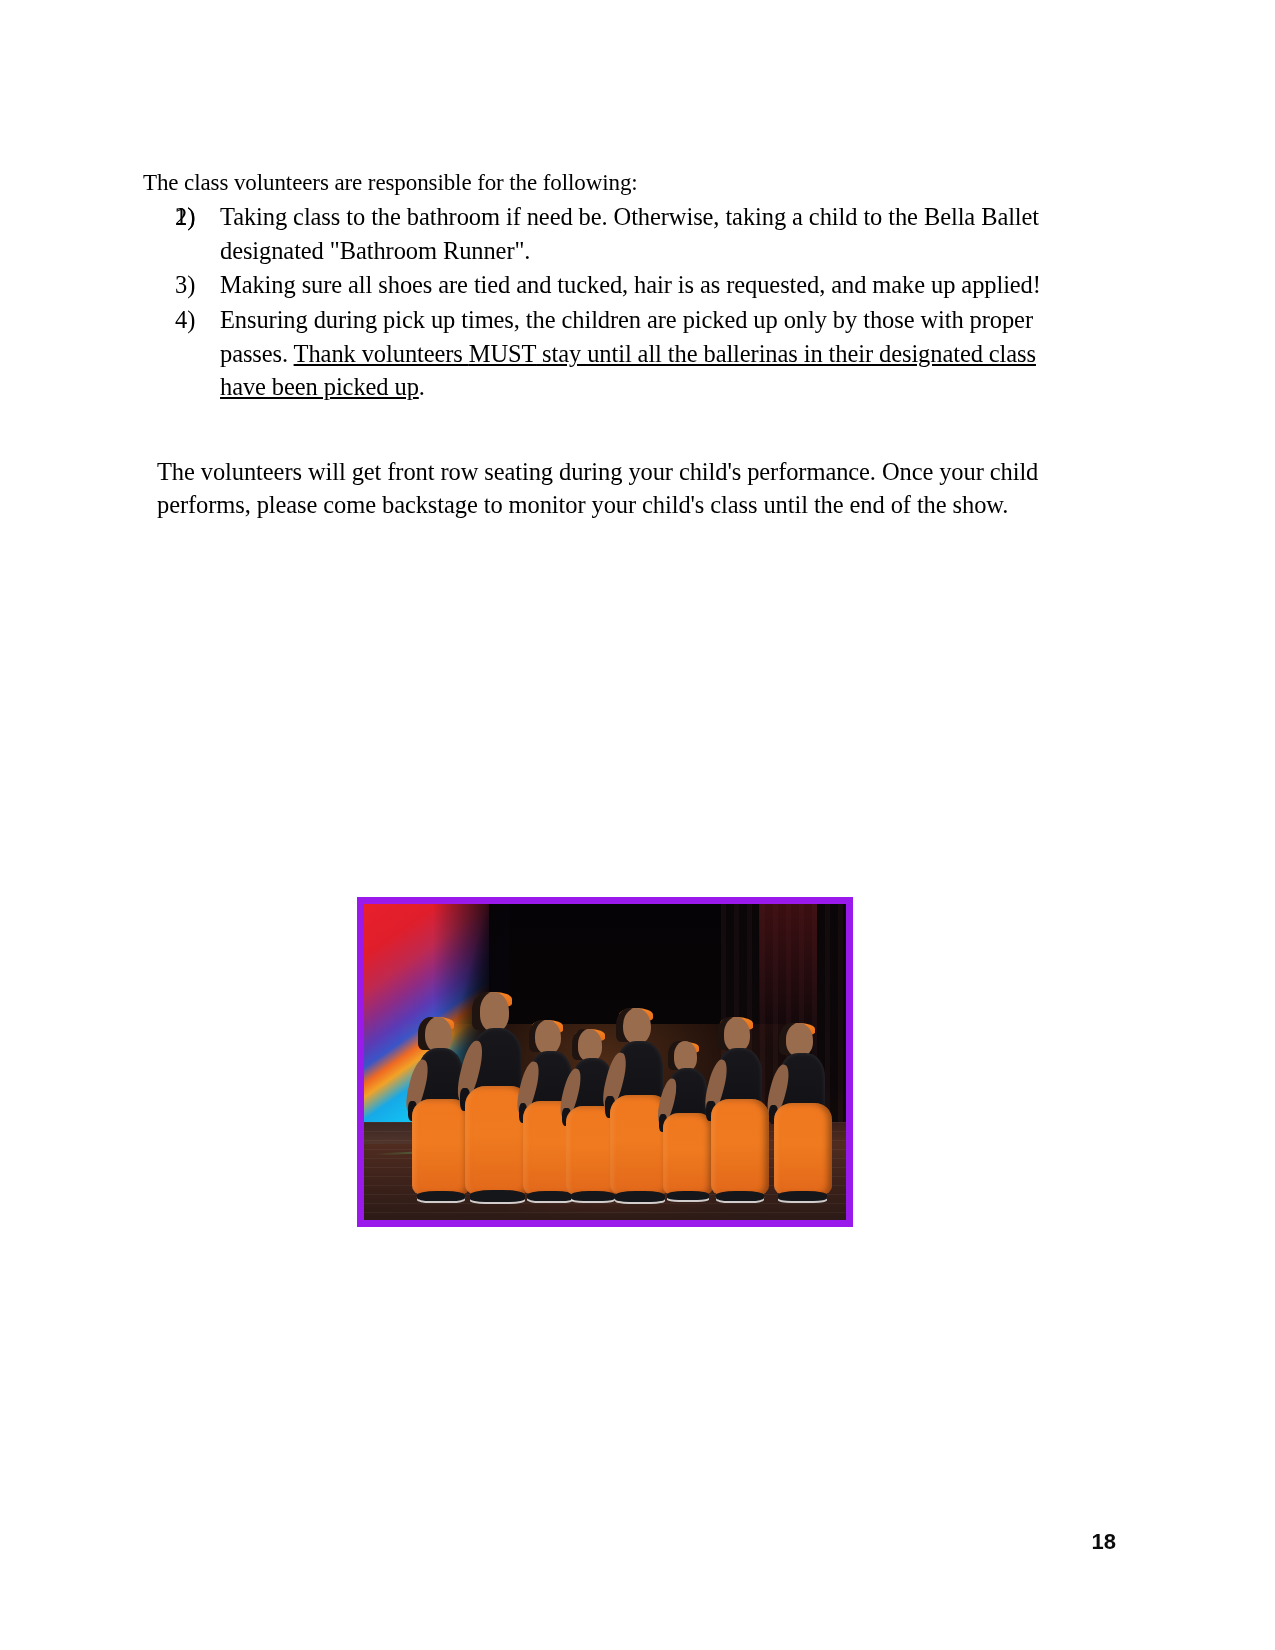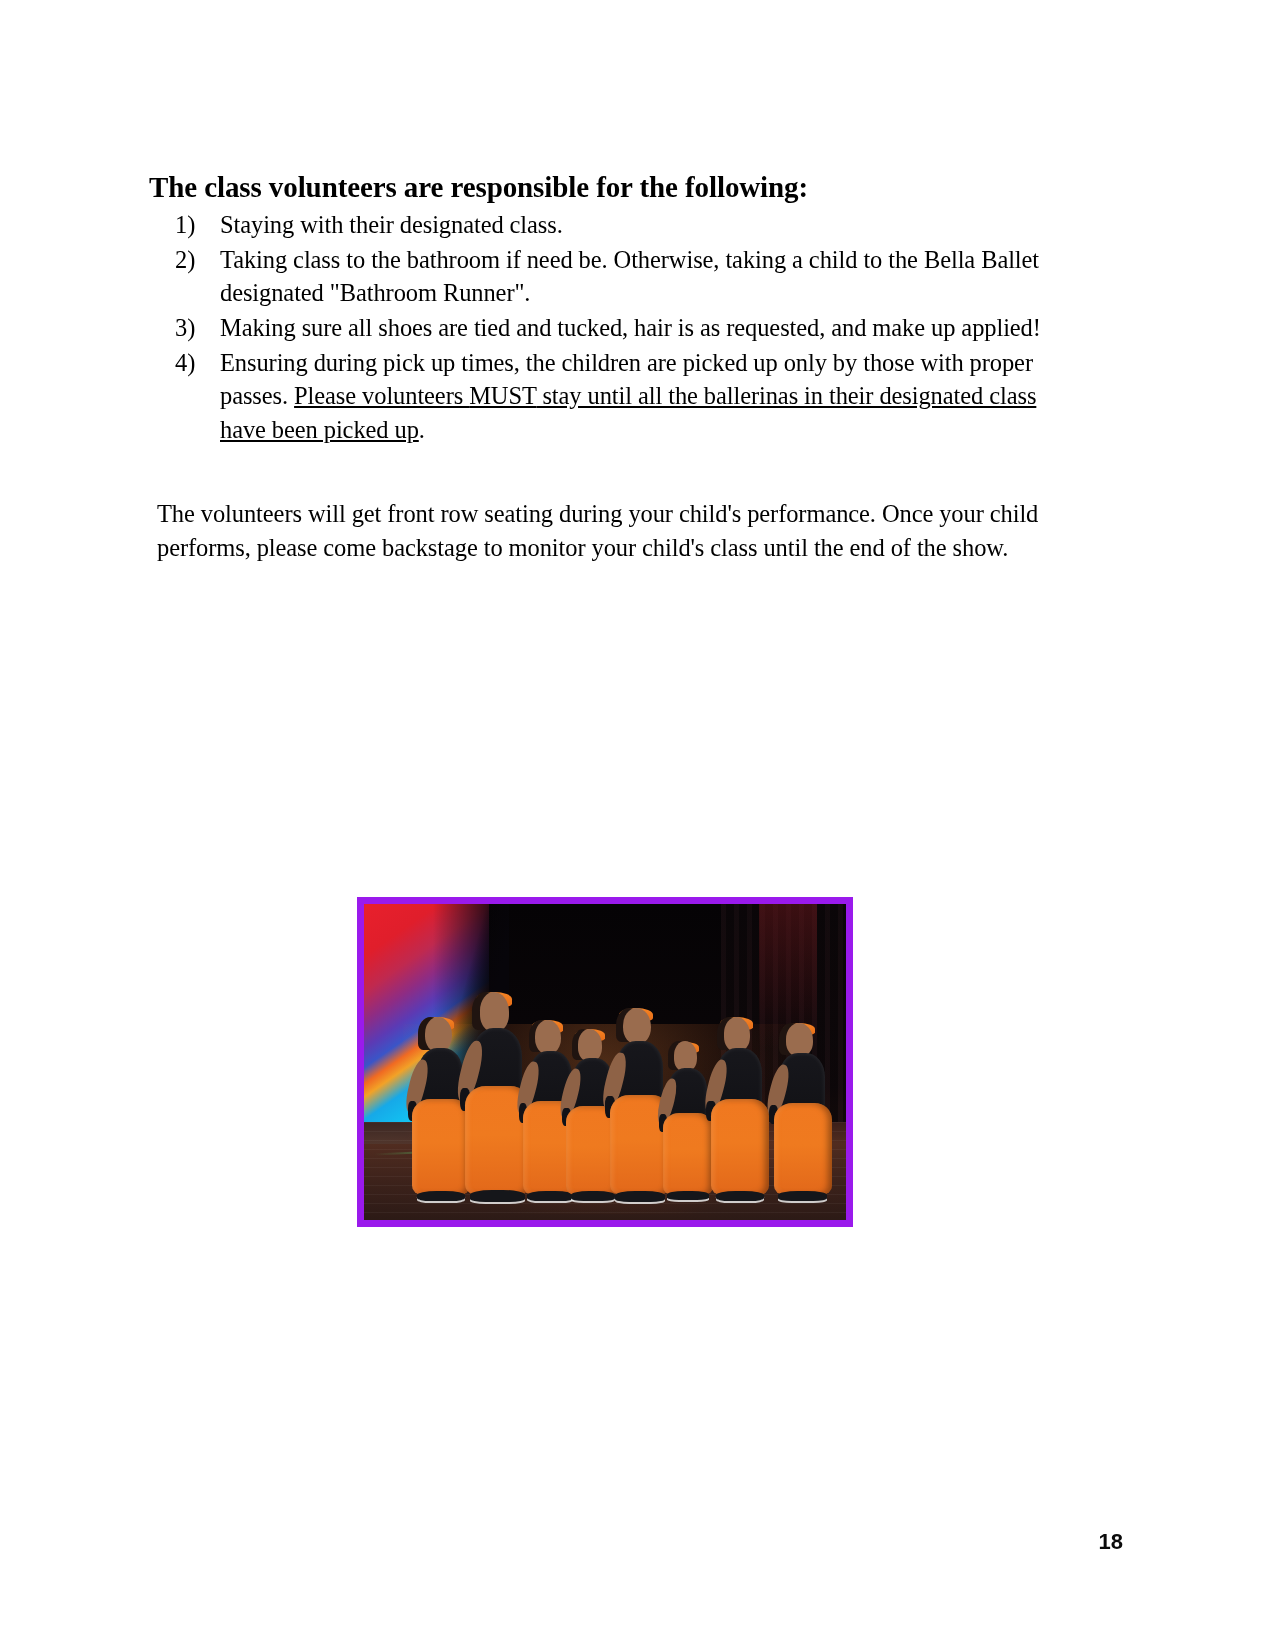--- a/index.html
+++ b/index.html
@@ -19,24 +19,24 @@
   }
 
   .content {
     position: absolute;
     left: 143px;
     top: 168px;
     width: 930px;
   }
 
   .heading {
-    font-weight: bold;
-    font-size: 29px;
+    font-weight: normal;
+    font-size: 23px;
     line-height: 1.32;
-    margin: 0 0 2px 6px;
+    margin: 0 0 2px 0;
     letter-spacing: -0.1px;
   }
 
   ol.list {
     list-style: none;
     margin: 0;
     padding: 0;
   }
 
   ol.list > li {
@@ -249,53 +249,52 @@
     left: -8%;
     width: 16%;
     height: 11%;
     background: #121217;
     border-radius: 35%;
   }
 
   
   .page-number {
     position: absolute;
-    right: 152px;
+    right: 159px;
     top: 1529px;
     font-family: "Liberation Sans", "DejaVu Sans", sans-serif;
     font-size: 22px;
     font-weight: 600;
     color: #0b0b0b;
   }
 </style>
 </head>
 <body>
 
 <div class="page">
 
   <div class="content">
 
     <div class="heading">The class volunteers are responsible for the following:</div>
 
     <ol class="list">
       <li>
         <span class="marker">1)</span>
-        <span>Staying with their designated class.</span>
       </li>
       <li>
         <span class="marker">2)</span>
         <span>Taking class to the bathroom if need be. Otherwise, taking a child to the Bella Ballet designated "Bathroom Runner".</span>
       </li>
       <li>
         <span class="marker">3)</span>
         <span>Making sure all shoes are tied and tucked, hair is as requested, and make up applied!</span>
       </li>
       <li>
         <span class="marker">4)</span>
-        <span><span>Ensuring during pick up times, the children are picked up only by those with proper passes. </span><span class="u">Please volunteers </span><span class="u b">MUST</span><span class="u"> stay until all the ballerinas in their designated class have been picked up</span><span>.</span></span>
+        <span><span>Ensuring during pick up times, the children are picked up only by those with proper passes. </span><span class="u">Thank volunteers </span><span class="u b">MUST</span><span class="u"> stay until all the ballerinas in their designated class have been picked up</span><span>.</span></span>
       </li>
     </ol>
 
     <div class="spacer-lg"></div>
 
     <p class="para">The volunteers will get front row seating during your child's performance. Once your child performs, please come backstage to monitor your child's class until the end of the show.</p>
 
     <div class="spacer-md"></div>
 
 

